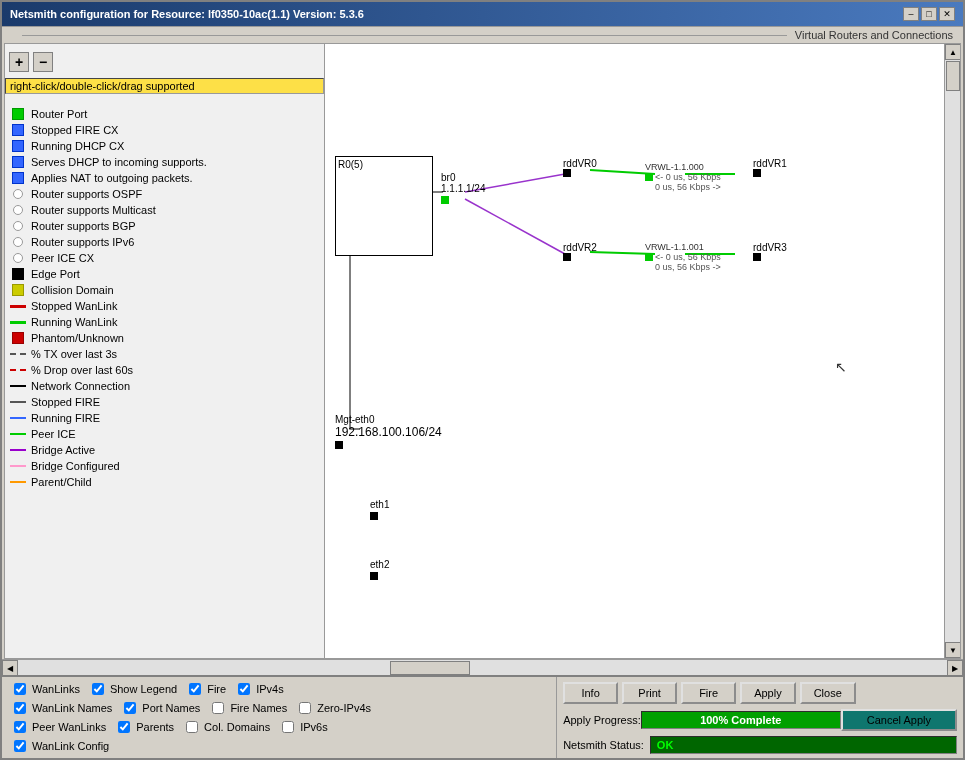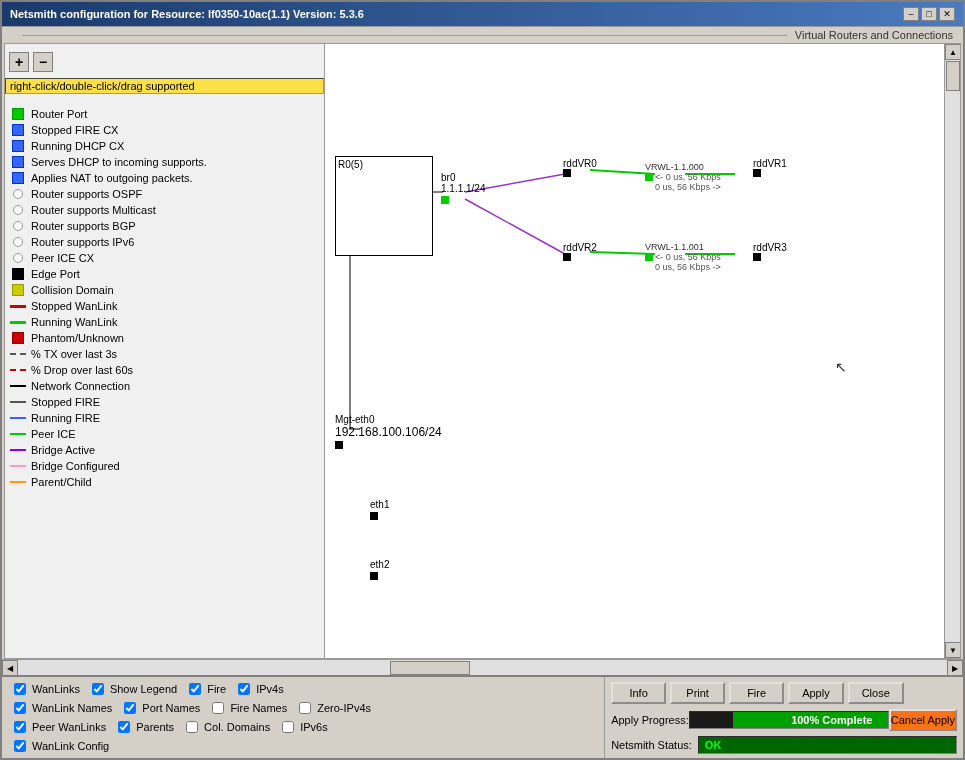--- a/index.html
+++ b/index.html
@@ -177,22 +177,22 @@
     .btn {
       padding: 3px 12px;
       background: #d4d0c8;
       border: 2px outset #e0e0e0;
       cursor: pointer;
       font-size: 11px;
       min-width: 55px;
       text-align: center;
     }
     .cancel-apply-btn {
-      padding: 3px 0;
-      background: #f97316;
+      padding: 3px 24px;
+      background: #0f766e;
       border: 2px outset #e0e0e0;
       cursor: pointer;
       font-size: 11px;
       white-space: nowrap;
     }
     svg.network-svg {
       position: absolute;
       top: 0;
       left: 0;
       width: 100%;
@@ -604,21 +604,21 @@
             <button class="btn">Info</button>
             <button class="btn">Print</button>
             <button class="btn">Fire</button>
             <button class="btn">Apply</button>
             <button class="btn">Close</button>
           </div>
 
           <div style="display:flex; align-items:center; ">
             <span style="font-size:11px;white-space:nowrap;">Apply Progress:</span>
             <div style="width:200px; height:18px; background:#1a1a1a; border:1px inset #808080; position:relative; overflow:hidden;">
-              <div style="width:100%;height:100%;background:#00a000;display:flex;align-items:center;justify-content:center;color:white;font-size:11px;font-weight:bold;margin-left:43px;">100% Complete</div>
+              <div style="width:100%;height:100%;background:#00a000;display:flex;align-items:center;justify-content:center;color:white;font-size:11px;font-weight:bold;">100% Complete</div>
             </div>
             <button class="cancel-apply-btn">Cancel Apply</button>
           </div>
 
           <div style="display:flex; align-items:center; gap:6px;">
             <span style="font-size:11px;white-space:nowrap;">Netsmith Status:</span>
             <div style="flex:1;min-width:200px;height:18px;background:#006600;border:1px inset #808080;color:#00ff00;font-size:11px;font-weight:bold;display:flex;align-items:center;padding:0 6px;">OK</div>
           </div>
         </div>
       </div>

